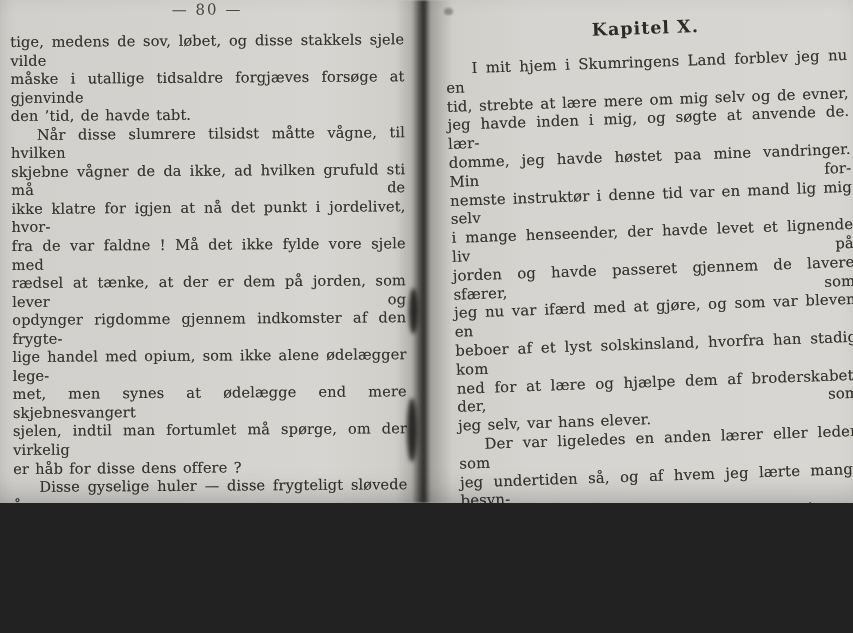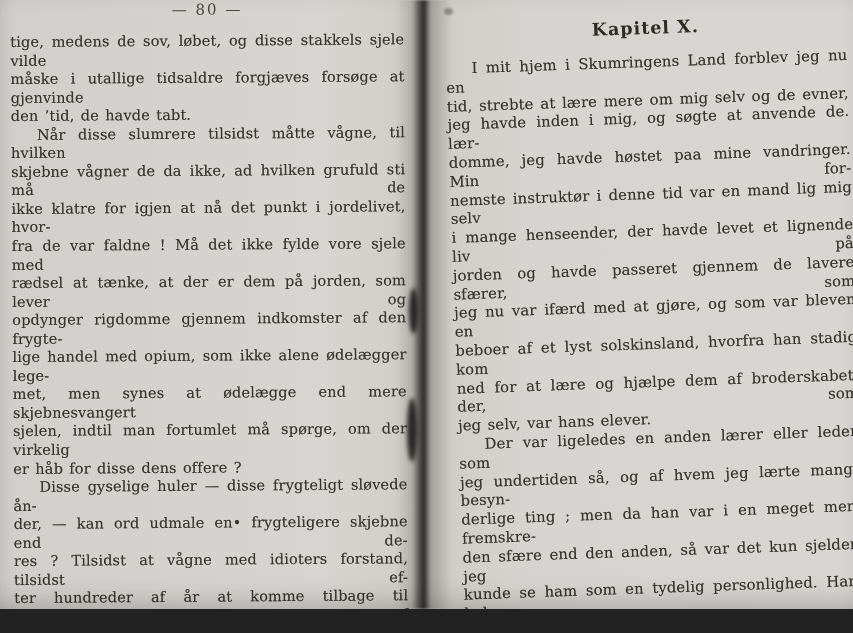--- a/index.html
+++ b/index.html
@@ -1,18 +1,18 @@
 <!DOCTYPE html>
 <html><head>
 <meta charset="utf-8">
 <style>
   html,body{margin:0;padding:0;background:#222;}
   #spread{
     position:relative;
-    width:853px;height:609px;
+    width:853px;height:503px;
     overflow:hidden;
     background:linear-gradient(90deg,#d0cfcb 0%,#d6d5d1 38%,#cfcec9 47%,#cfcec9 53%,#d5d4d0 62%,#d7d6d2 100%);
     font-family:"DejaVu Serif","Liberation Serif",serif;
     color:var(--ink,#37342e);
   }
   .page{position:absolute;}
   #left-page{left:10px;top:2px;width:394px;transform:rotate(-0.4deg);transform-origin:left top;}
   #right-page{left:444px;top:24px;width:402px;transform:rotate(-2deg);transform-origin:left top;}
   .pg-header{
     text-align:center;font-size:15px;letter-spacing:2px;

